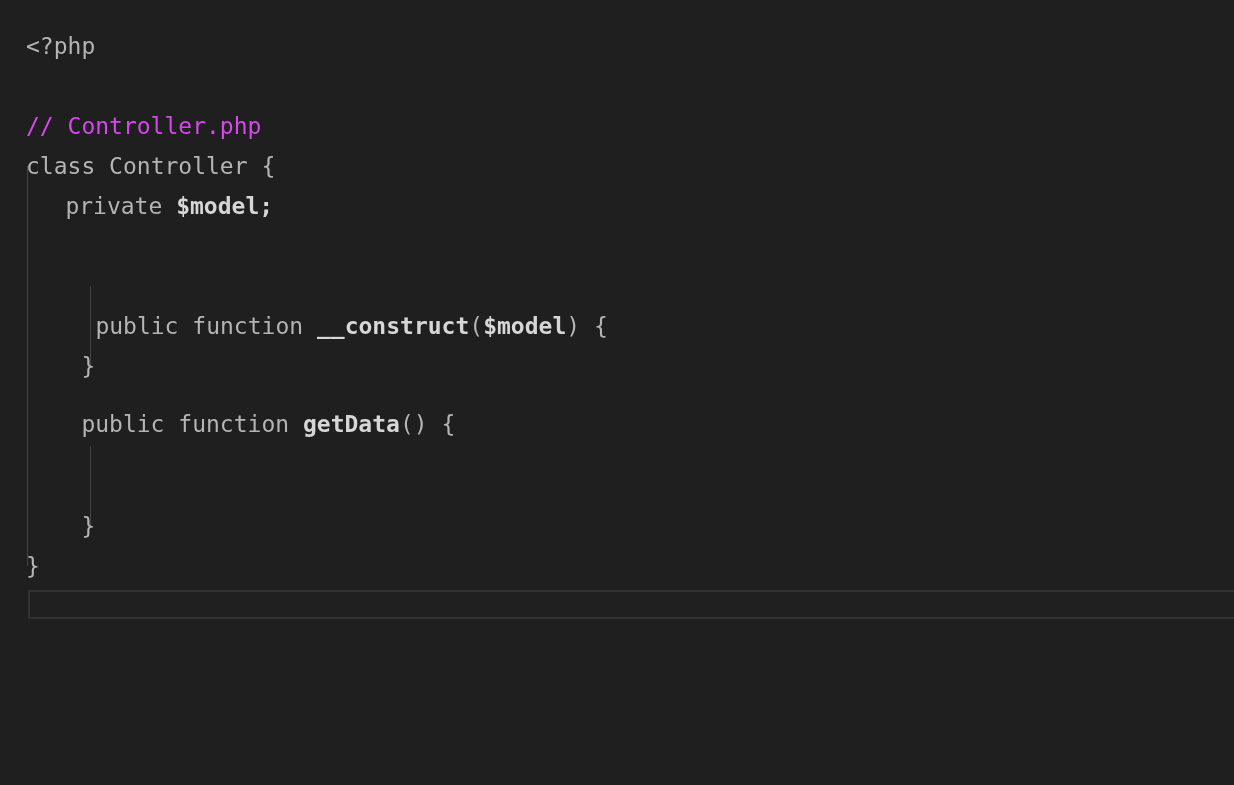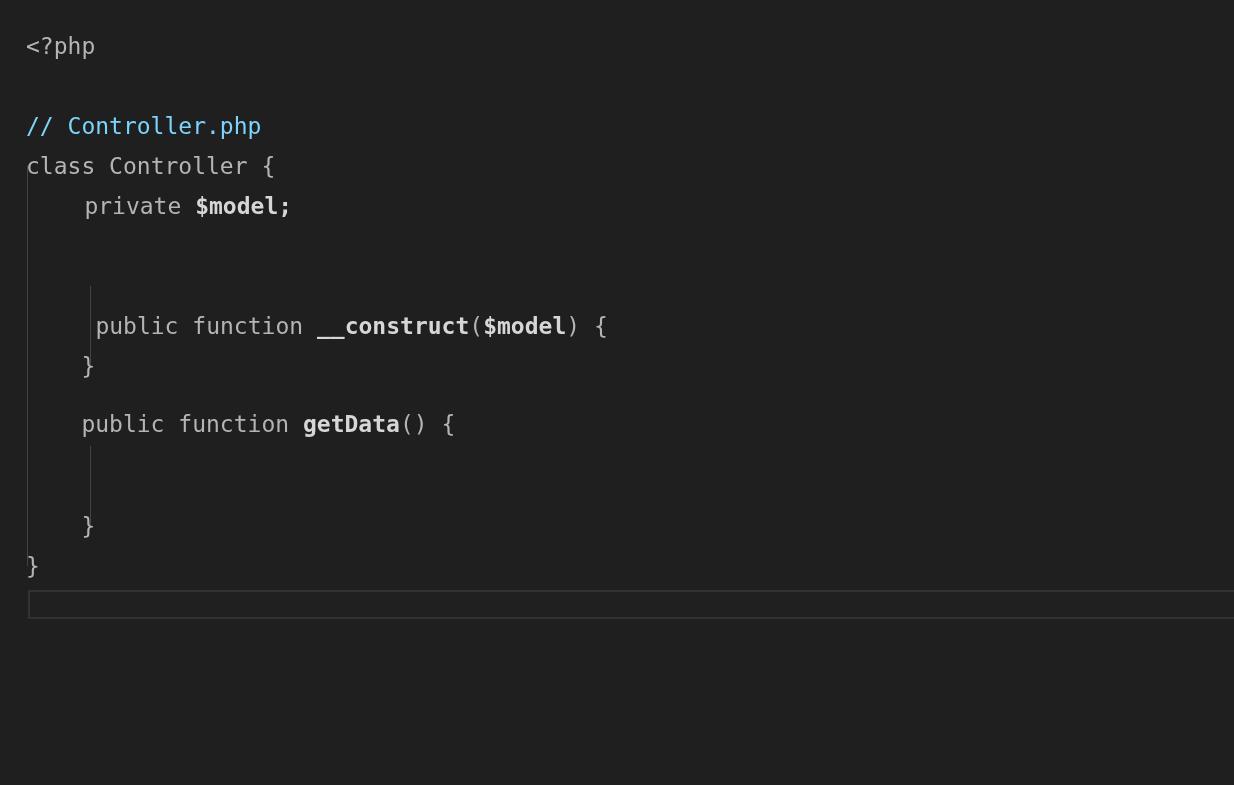--- a/index.html
+++ b/index.html
@@ -40,21 +40,21 @@
     line-height: 40px;
     white-space: pre;
     font-size: 23px;
     font-family: "DejaVu Sans Mono", "Liberation Mono", monospace;
     letter-spacing: 0px;
     color: #b4b4b4;
   }
 
   .tok { white-space: pre; }
   .tok-plain   { color: #b4b4b4; }
-  .tok-comment { color: #7dd3fc; }
+  .tok-comment { color: #d946ef; }
   .tok-bright  { color: #d6d6d6; font-weight: 700; }
 
   
   .indent-guide {
     position: absolute;
     width: 1px;
     background: #434343;
   }
 
   
@@ -75,21 +75,21 @@
 <div id="editor">
 
   <div id="code-surface">
       <div class="indent-guide" style="left: 27px; top: 166px; height: 400px;"></div>
       <div class="indent-guide" style="left: 90px; top: 286px; height: 80px;"></div>
       <div class="indent-guide" style="left: 90px; top: 446px; height: 80px;"></div>
       <div class="code-line" style="top: 26px; left: 26px;"><span class="tok tok-plain">&lt;?php</span></div>
       <div class="code-line" style="top: 66px; left: 26px;"></div>
       <div class="code-line" style="top: 106px; left: 26px;"><span class="tok tok-comment">// Controller.php</span></div>
       <div class="code-line" style="top: 146px; left: 26px;"><span class="tok tok-plain">class </span><span class="tok tok-plain">Controller</span><span class="tok tok-plain"> {</span></div>
-      <div class="code-line" style="top: 186px; left: 29px;"><span class="tok tok-plain">    private </span><span class="tok tok-bright">$model;</span></div>
+      <div class="code-line" style="top: 186px; left: 10px;"><span class="tok tok-plain">    private </span><span class="tok tok-bright">$model;</span></div>
       <div class="code-line" style="top: 226px; left: 26px;"></div>
       <div class="code-line" style="top: 266px; left: 40px; margin-top: 40px;"><span class="tok tok-plain">    public function </span><span class="tok tok-bright">__construct</span><span class="tok tok-plain">(</span><span class="tok tok-bright">$model</span><span class="tok tok-plain">) {</span></div>
       <div class="code-line" style="top: 346px; left: 26px;"><span class="tok tok-plain">    }</span></div>
       <div class="code-line" style="top: 386px; left: 26px;"></div>
       <div class="code-line" style="top: 404px; left: 26px;"><span class="tok tok-plain">    public function </span><span class="tok tok-bright">getData</span><span class="tok tok-plain">() {</span></div>
       <div class="code-line" style="top: 506px; left: 26px;"><span class="tok tok-plain">    }</span></div>
       <div class="code-line" style="top: 546px; left: 26px;"><span class="tok tok-plain">}</span></div>
     </div>
 
   <div id="hscrollbar" style="left: 28px; top: 590px; width: 1215px; height: 29px;"></div>

